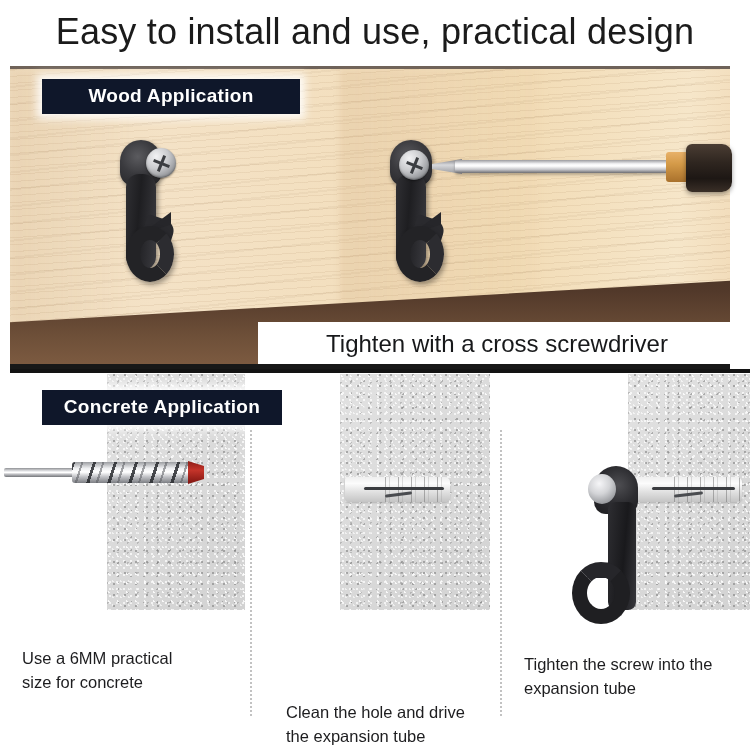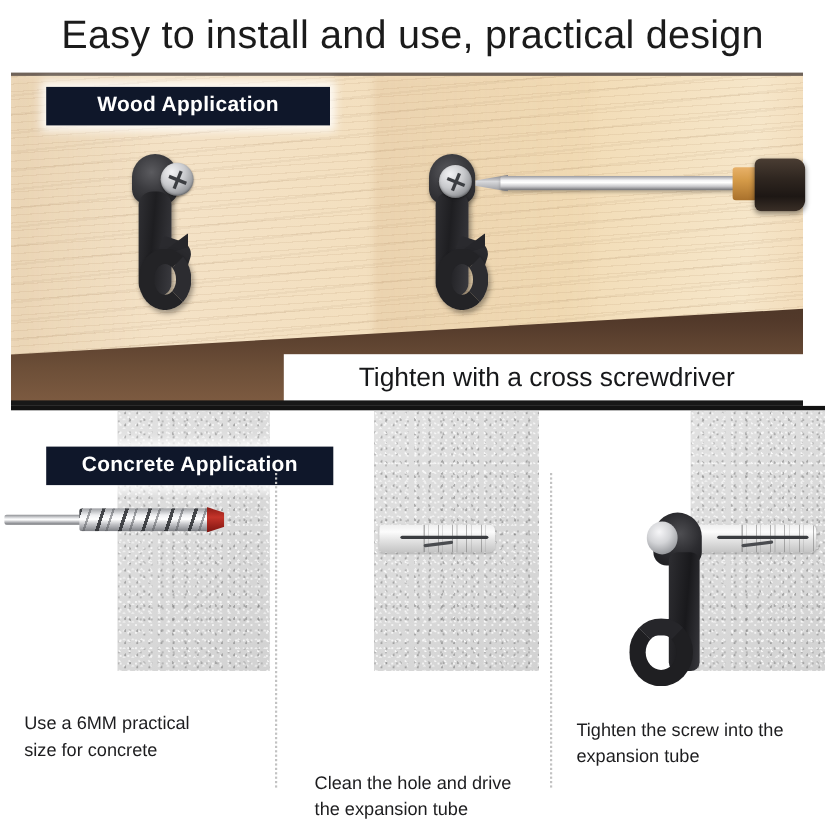--- a/index.html
+++ b/index.html
@@ -75,21 +75,21 @@
     background:#0f172a;
     color:#ffffff;
     font-size:19px; line-height:34px;
     text-align:center;
     font-weight:700;
     letter-spacing:.3px;
     white-space:nowrap;
     box-shadow:0 0 8px 5px rgba(255,255,255,.85);
   }
   #badge-wood     { left:42px; top:79px;  width:258px; height:35px; }
-  #badge-concrete { left:42px; top:390px; width:261px; height:35px;margin-top:16px; }
+  #badge-concrete { left:42px; top:390px; width:240px; height:35px; }
 
   
   .wood-caption-band {
     position:absolute; left:258px; top:322px; width:492px; height:44px;
     background:#ffffff;
   }
   .wood-caption {
     position:absolute; left:258px; top:322px; width:478px; height:44px;
     display:flex; align-items:center; justify-content:center;
     font-size:24px; color:#17181a; white-space:nowrap;

